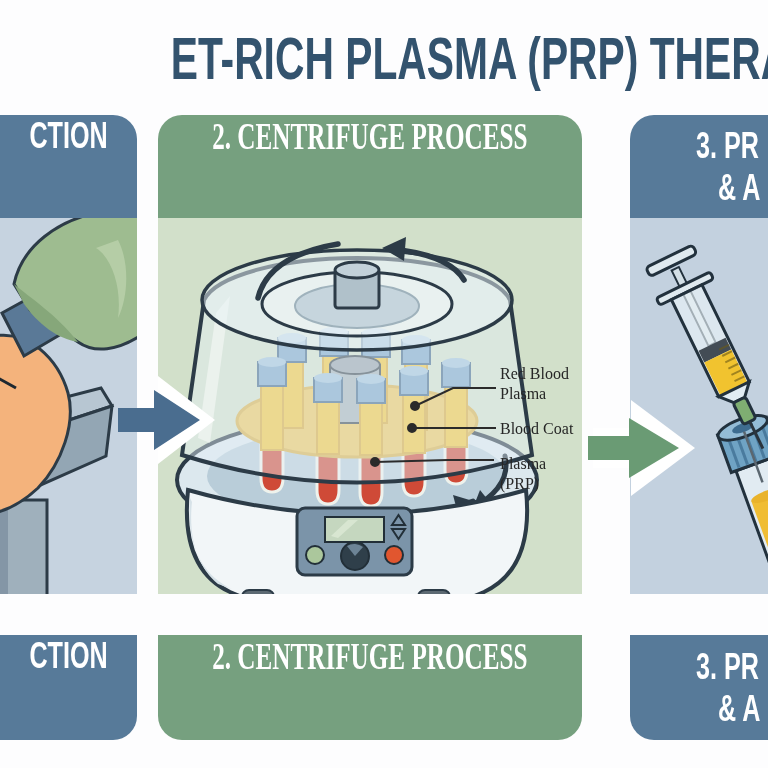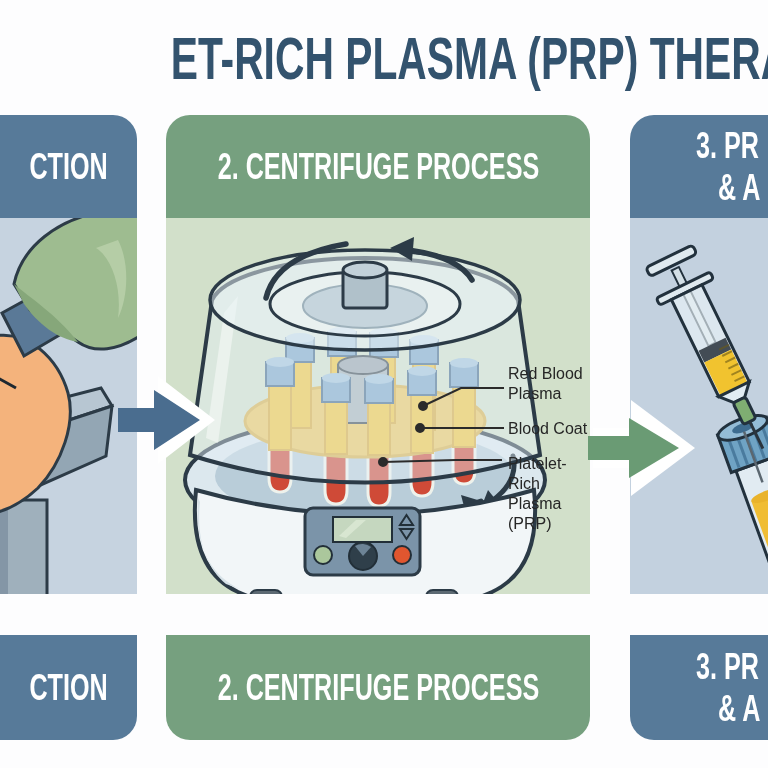--- a/index.html
+++ b/index.html
@@ -6,23 +6,23 @@
   .stage{position:relative;width:768px;height:768px;overflow:hidden;background:#fdfdfe;
          font-family:"Liberation Sans", sans-serif;}
   
   .title{position:absolute;left:0;top:22px;width:768px;height:74px;line-height:74px;
          text-align:center;white-space:nowrap;color:#33536e;font-weight:bold;font-size:60px;}
   .cx{display:inline-block;transform:scaleX(0.68);transform-origin:center;white-space:nowrap;}
   .cxl{display:inline-block;transform:scaleX(0.68);transform-origin:left center;white-space:nowrap;}
   
   .panel{position:absolute;top:115px;height:625px;}
   .panel-left{left:0;width:137px;}
-  .panel-mid{left:166px;width:424px;}
+  .panel-mid{left:158px;width:424px;font-family:Liberation Serif, serif;}
   .panel-right{left:630px;width:426px;}
-  .band{position:absolute;left:0;width:100%;height:103px;display:flex;align-items:center;
+  .band{position:absolute;left:0;width:100%;height:103px;display:flex;
         justify-content:center;color:#ffffff;font-weight:bold;font-size:37px;}
   .band-top{top:0;}
   .band-bottom{top:520px;height:105px;}
   .slate{background:#577a99;}
   .greenb{background:#76a07f;}
   .rtl{border-radius:0 24px 0 0;}  .rbl{border-radius:0 0 24px 0;}
   .rt{border-radius:24px 24px 0 0;} .rb{border-radius:0 0 24px 24px;}
   .rtr{border-radius:24px 0 0 0;}  .rbr{border-radius:0 0 0 24px;}
   .pbody{position:absolute;left:0;top:103px;width:100%;height:376px;overflow:hidden;}
   .body-blue{background:#c6d3e0;}
@@ -202,21 +202,20 @@
           <circle cx="217" cy="244" r="4"></circle>
           <path d="M 217 244 L 290 242 L 336 242" fill="none"></path>
         </g>
       </svg>
       <div class="lab lab-rbc">
         <div>Red Blood</div>
         <div>Plasma</div>
       </div>
       <div class="lab lab-buffy">Blood Coat</div>
       <div class="lab lab-prp">
-        <div>Platelet-Rich</div>
         <div>Plasma (PRP)</div>
       </div>
     </div>
     <div class="band band-bottom greenb rb">
       <span class="cx">2. CENTRIFUGE PROCESS</span>
     </div>
   </div>
 
   <div class="panel panel-right">
     <div class="band band-top slate rtr step3-head">

